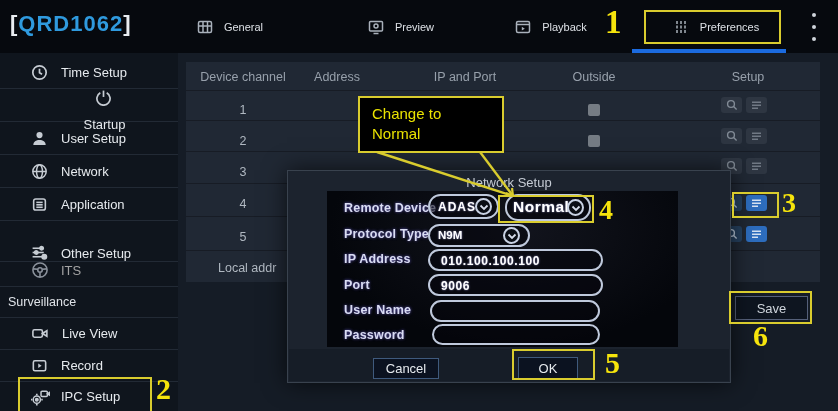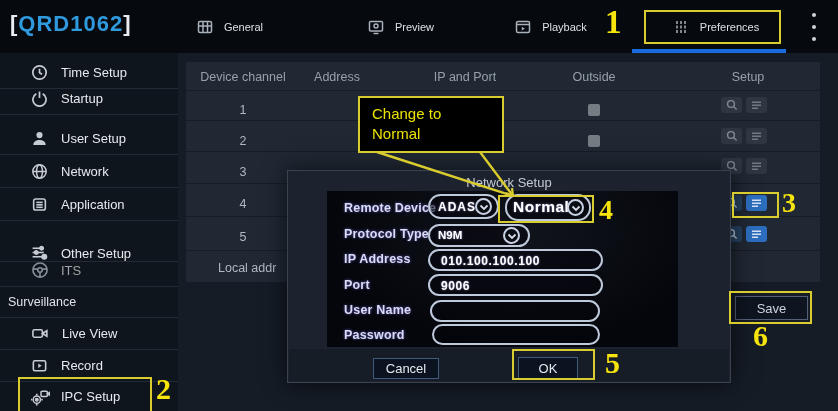--- a/index.html
+++ b/index.html
@@ -129,21 +129,21 @@
   <aside class="sidebar">
     <div class="srow" style="top:3px;">
       <span class="sicon">
           <svg width="17" height="17" viewBox="0 0 16 16" fill="none" stroke="#c6ccd3" stroke-width="1.6">
             <circle cx="8" cy="8" r="6.3"></circle>
             <path d="M8 4.5V8.2l2.4 1.4"></path>
           </svg>
         </span>
       <span>Time Setup</span>
     </div>
-    <div class="srow" style="top:29px;">
+    <div class="srow" style="top:36px;flex-direction:column;">
       <span class="sicon">
           <svg width="17" height="17" viewBox="0 0 16 16" fill="none" stroke="#c6ccd3" stroke-width="1.6">
             <path d="M5 3.6a6.2 6.2 0 1 0 6 0"></path>
             <line x1="8" y1="1.5" x2="8" y2="7.5"></line>
           </svg>
         </span>
       <span>Startup</span>
     </div>
     <div class="srow" style="top:69px;">
       <span class="sicon">

